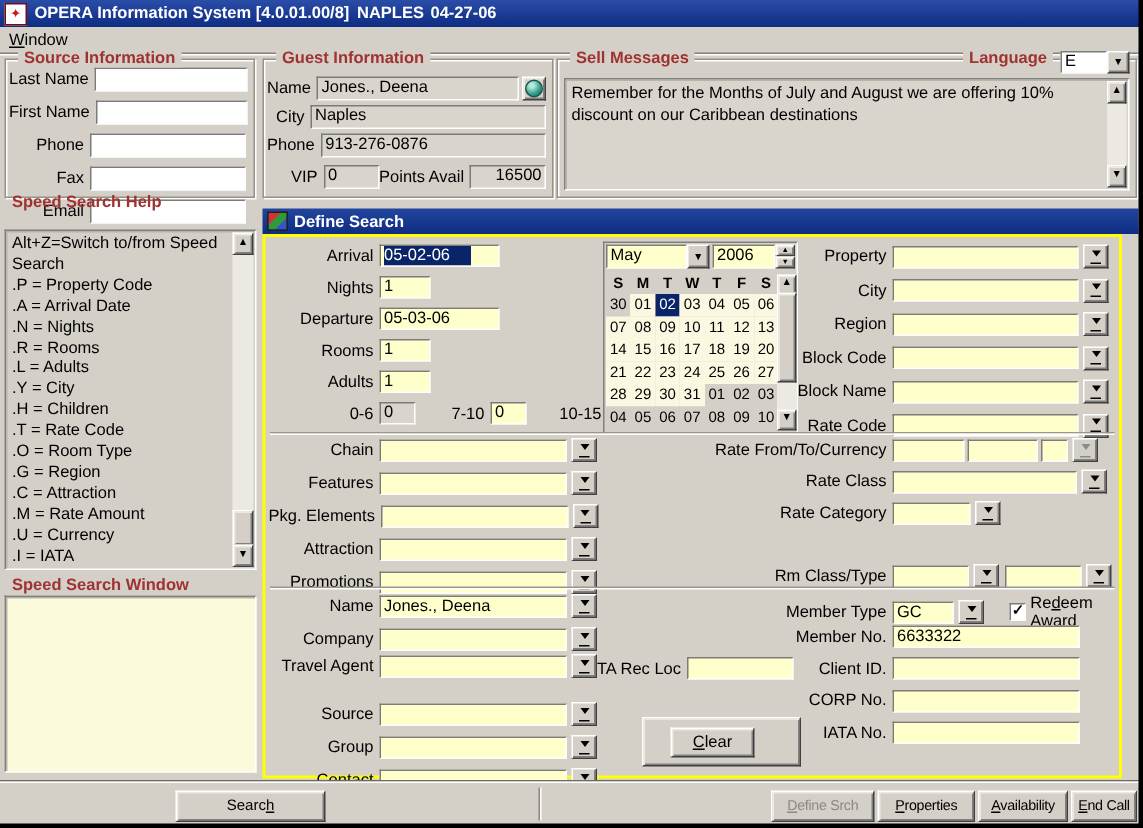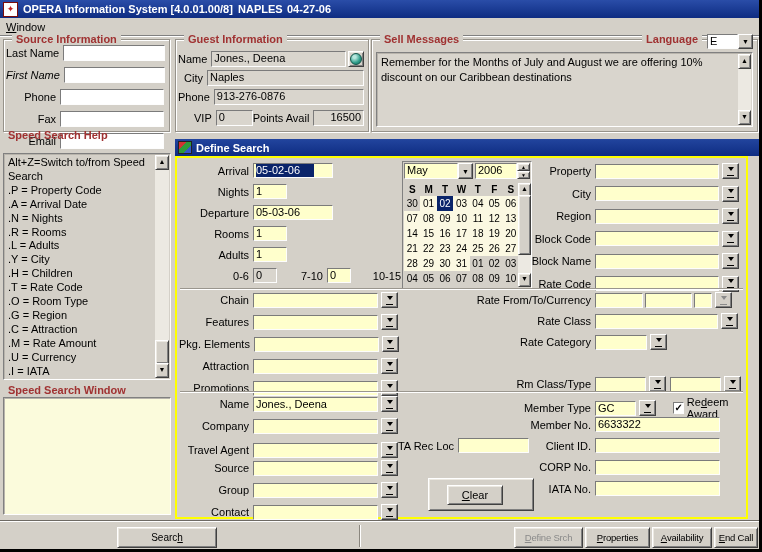--- a/index.html
+++ b/index.html
@@ -113,21 +113,21 @@
   </div>
 
   <div class="panel" style="left:3px;top:39px;width:167px;height:93px;">
     <span class="panel-title">Source Information</span>
     <div id="caller-rows" style="padding:5px 4px 0 2px;display:flex;flex-direction:column;gap:3px;">
         <div class="frow" style="margin-bottom: 3px;">
           <span class="lbl" style="flex: 0 0 54px;">Last Name</span>
           <div class="f white tall" style="width: 104px;"></div>
         </div>
         <div class="frow" style="margin-bottom: 3px;">
-          <span class="lbl" style="flex: 0 0 54px; font-style: italic;">First Name</span>
+          <span class="lbl" style="flex: 0 0 54px;">First Name</span>
           <div class="f white tall" style="width: 104px;"></div>
         </div>
         <div class="frow" style="margin-bottom: 3px;">
           <span class="lbl" style="flex: 0 0 54px;">Phone</span>
           <div class="f white tall" style="width: 104px;"></div>
         </div>
         <div class="frow" style="margin-bottom: 3px;">
           <span class="lbl" style="flex: 0 0 54px;">Fax</span>
           <div class="f white tall" style="width: 104px;"></div>
         </div>
@@ -470,29 +470,29 @@
 
       <div id="profile-rows" style="position:absolute;left:2px;top:238px;width:230px;">
           <div class="frow" style="margin-bottom: 6px;">
             <span class="lbl" style="flex: 0 0 74px;">Name</span>
             <div class="f" style="width: 125px;">Jones., Deena</div>
             <div class="lov" style="margin-left: 3px;">
               <i></i>
               <b></b>
             </div>
           </div>
-          <div class="frow" style="margin-bottom: 8px; align-items: center;">
+          <div class="frow" style="margin-bottom: 2px; align-items: center;">
             <span class="lbl" style="flex: 0 0 74px;">Company</span>
             <div class="f" style="width: 125px;"></div>
             <div class="lov" style="margin-left: 3px;">
               <i></i>
               <b></b>
             </div>
           </div>
-          <div class="frow" style="margin-bottom: 2px;">
+          <div class="frow" style="margin-bottom: 16px;">
             <span class="lbl" style="flex: 0 0 74px;">Travel Agent</span>
             <div class="f" style="width: 125px;"></div>
             <div class="lov" style="margin-left: 3px;">
               <i></i>
               <b></b>
             </div>
           </div>
           <div class="frow" style="margin-bottom: 6px;">
             <span class="lbl" style="flex: 0 0 74px;">Source</span>
             <div class="f" style="width: 125px;"></div>

